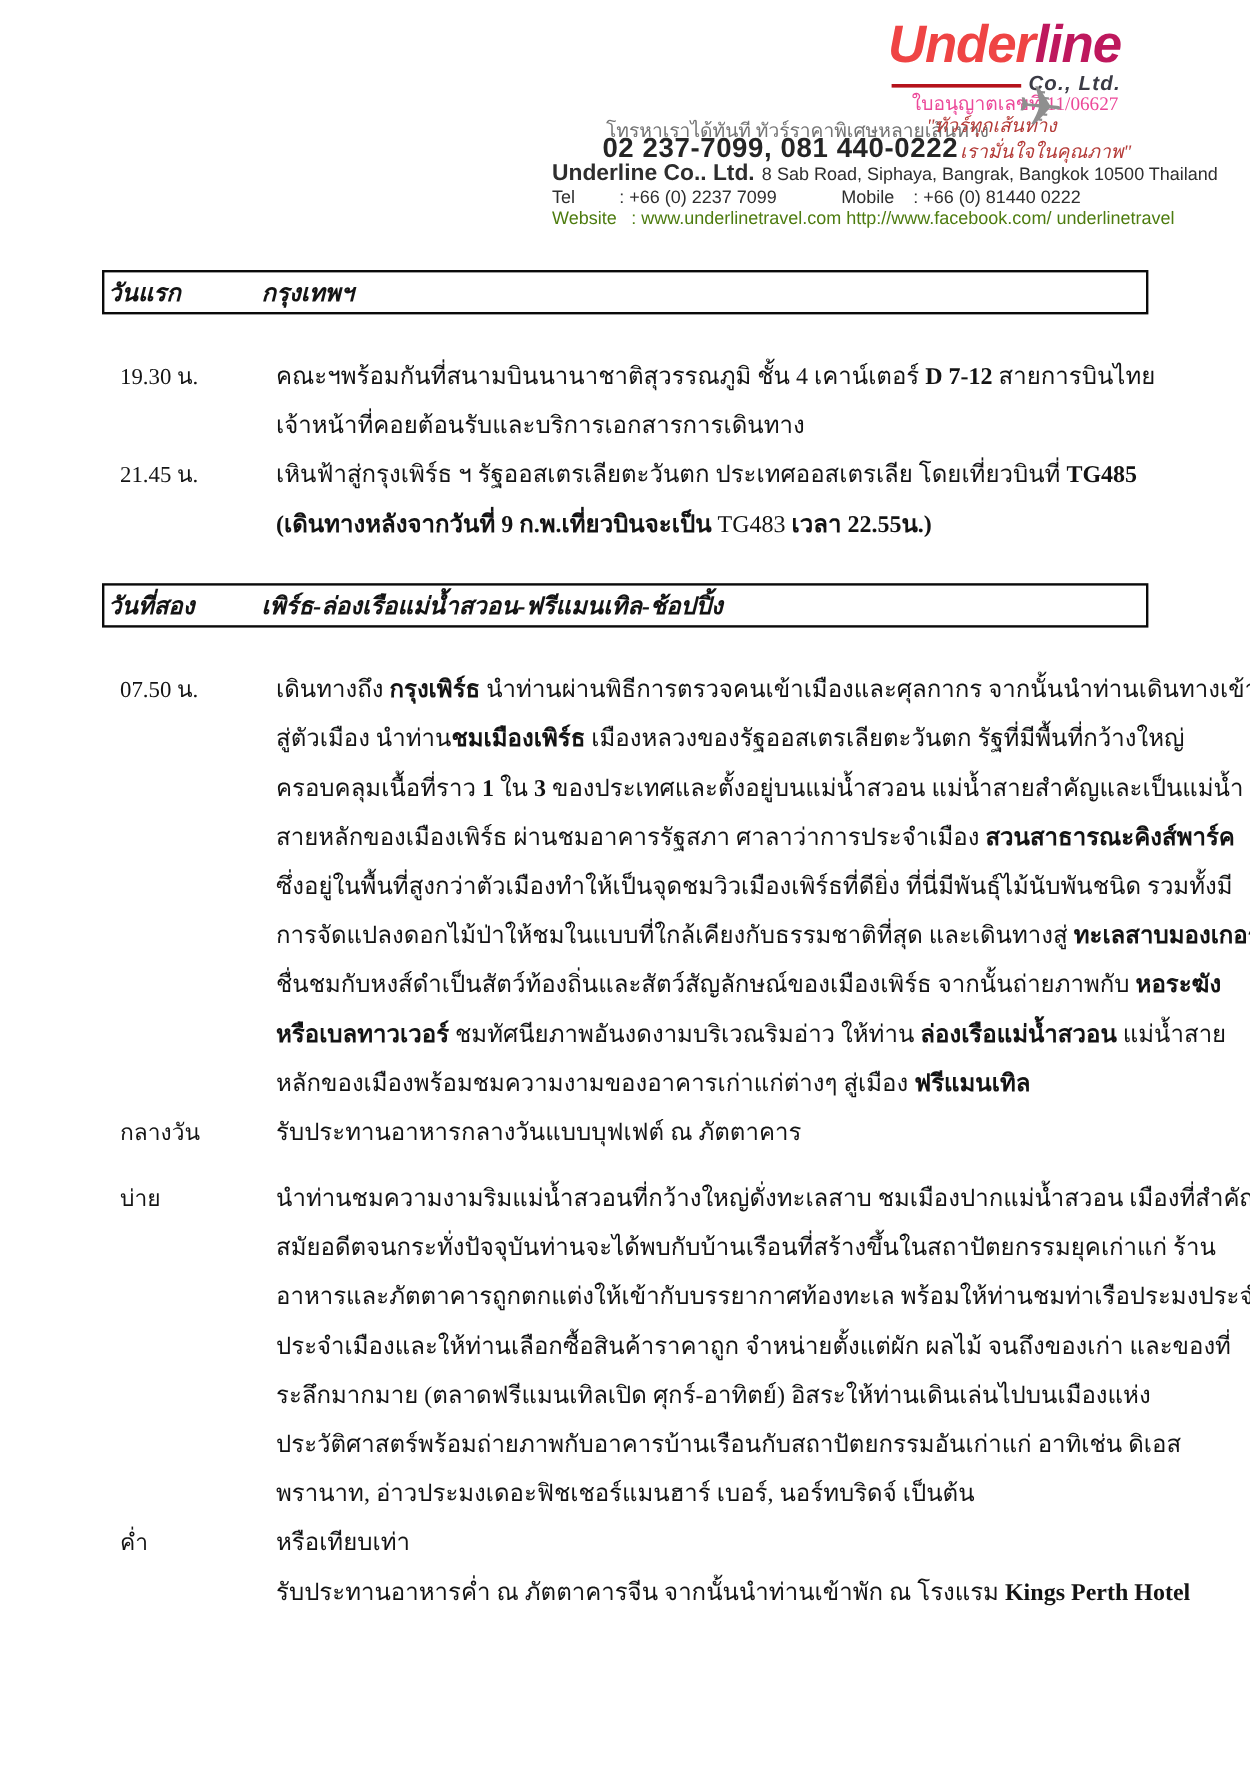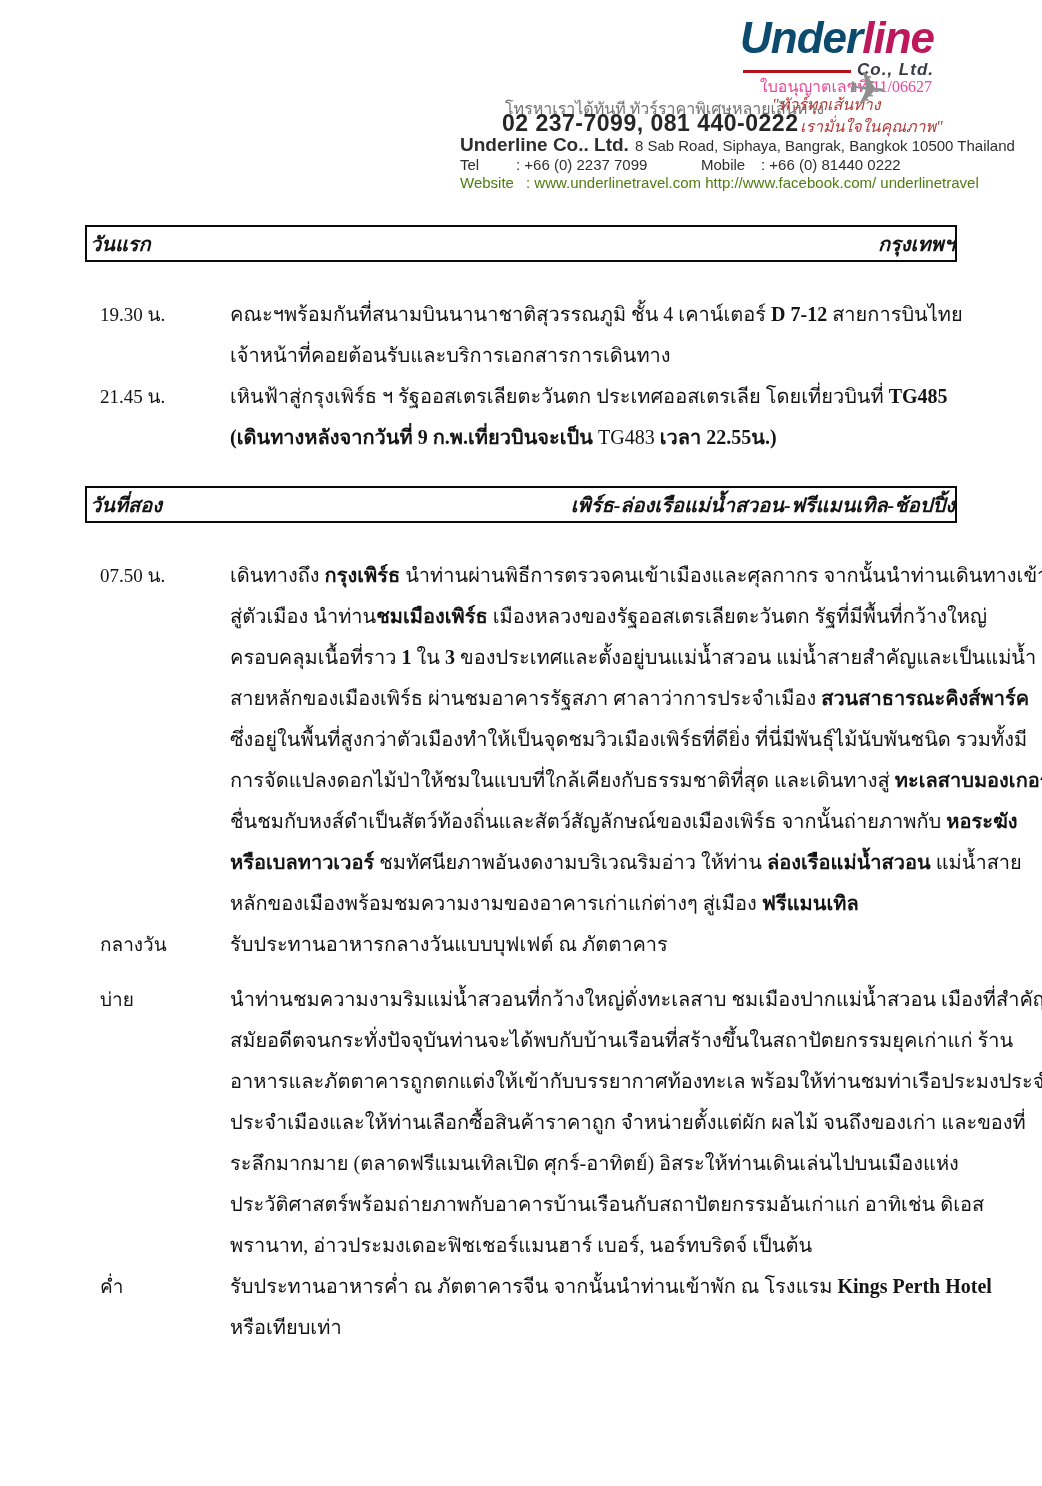--- a/index.html
+++ b/index.html
@@ -13,21 +13,21 @@
     overflow:hidden;
   }
   
   .letterhead{position:absolute;top:0;left:0;width:100%;height:200px;}
   .logo{position:absolute;top:16px;right:108px;text-align:right;}
   .logo-text{
     font-family:"Liberation Sans","DejaVu Sans",sans-serif;
     font-size:44px;font-weight:bold;font-style:italic;
     letter-spacing:-1px;line-height:44px;white-space:nowrap;
   }
-  .lg-under{color:#0c4a6e;}
+  .lg-under{color:#ef4444;}
   .lg-line{color:#be185d;}
   .logo-sub{display:flex;align-items:center;justify-content:flex-end;margin-top:0px;}
   .lg-rule{display:inline-block;width:108px;height:3px;background:#b5121b;margin-right:6px;margin-top:2px;}
   .lg-co{
     font-family:"Liberation Sans","DejaVu Sans",sans-serif;
     font-size:17px;font-weight:bold;font-style:italic;color:#3b3b45;letter-spacing:1px;
   }
   .license{position:absolute;top:74px;right:110px;font-size:16px;color:#ec4899;}
   .tagline-gray{position:absolute;top:96px;left:505px;font-size:16px;color:#737373;white-space:nowrap;}
   .phones{
@@ -55,21 +55,21 @@
   .body-col{position:absolute;top:225px;left:85px;width:872px;}
   .day-box{
     border:2px solid #0a0a0a;
     height:33px;
     display:flex;align-items:center;
     font-size:20px;font-weight:bold;font-style:italic;
     background:#fff;
   }
   .day-box:not(:first-child){margin-top:28px;}
   .day-label{width:128px;padding-left:3px;flex:none;}
-  .day-title{flex:1;text-align:right;}
+  .day-title{flex:1;}
   .day-box{margin-bottom:32px;}
   .sched-row{display:flex;align-items:flex-start;}
   .sched-row.gap{margin-top:14px;}
   .time-cell{width:145px;flex:none;font-size:19px;line-height:41px;padding-left:15px;box-sizing:border-box;}
   .text-cell{flex:1;font-size:20px;}
   .text-line{line-height:41px;min-height:41px;white-space:nowrap;}
   .b{font-weight:bold;}
 </style>
 </head>
 <body>
@@ -156,19 +156,19 @@
           <div class="text-line"><span>อาหารและภัตตาคารถูกตกแต่งให้เข้ากับบรรยากาศท้องทะเล พร้อมให้ท่านชมท่าเรือประมงประจำ</span></div>
           <div class="text-line"><span>ประจำเมืองและให้ท่านเลือกซื้อสินค้าราคาถูก จำหน่ายตั้งแต่ผัก ผลไม้ จนถึงของเก่า  และของที่</span></div>
           <div class="text-line"><span>ระลึกมากมาย    (ตลาดฟรีแมนเทิลเปิด ศุกร์-อาทิตย์)  อิสระให้ท่านเดินเล่นไปบนเมืองแห่ง</span></div>
           <div class="text-line"><span>ประวัติศาสตร์พร้อมถ่ายภาพกับอาคารบ้านเรือนกับสถาปัตยกรรมอันเก่าแก่ อาทิเช่น ดิเอส</span></div>
           <div class="text-line"><span>พรานาท, อ่าวประมงเดอะฟิชเชอร์แมนฮาร์ เบอร์, นอร์ทบริดจ์ เป็นต้น</span></div>
         </div>
       </div>
       <div class="sched-row">
         <div class="time-cell">ค่ำ</div>
         <div class="text-cell">
+          <div class="text-line"><span>หรือเทียบเท่า</span></div>
           <div class="text-line"><span>รับประทานอาหารค่ำ ณ ภัตตาคารจีน  จากนั้นนำท่านเข้าพัก ณ โรงแรม </span><span class="b">Kings Perth Hotel</span></div>
-          <div class="text-line"><span>หรือเทียบเท่า</span></div>
         </div>
       </div>
     </main>
 
 </div>
 
 </body></html>

